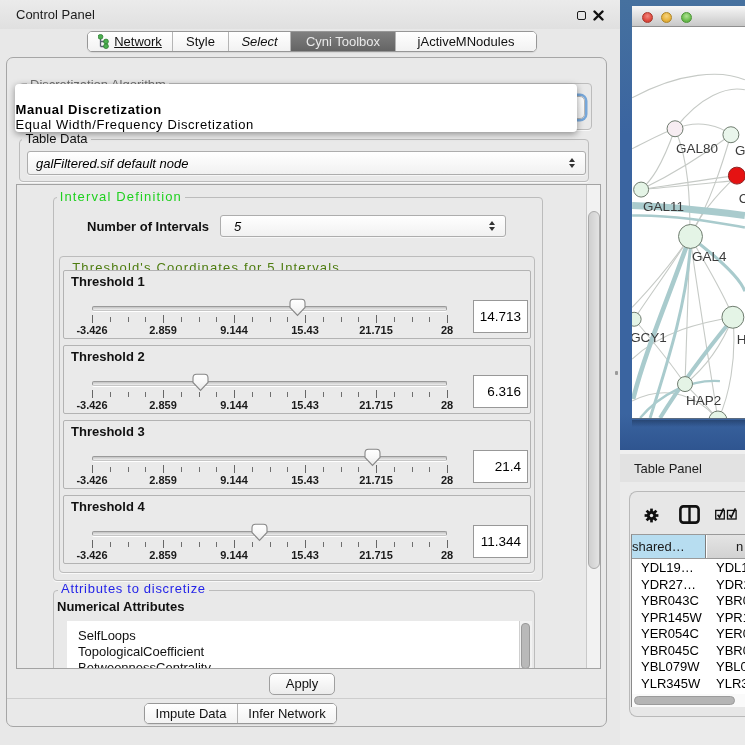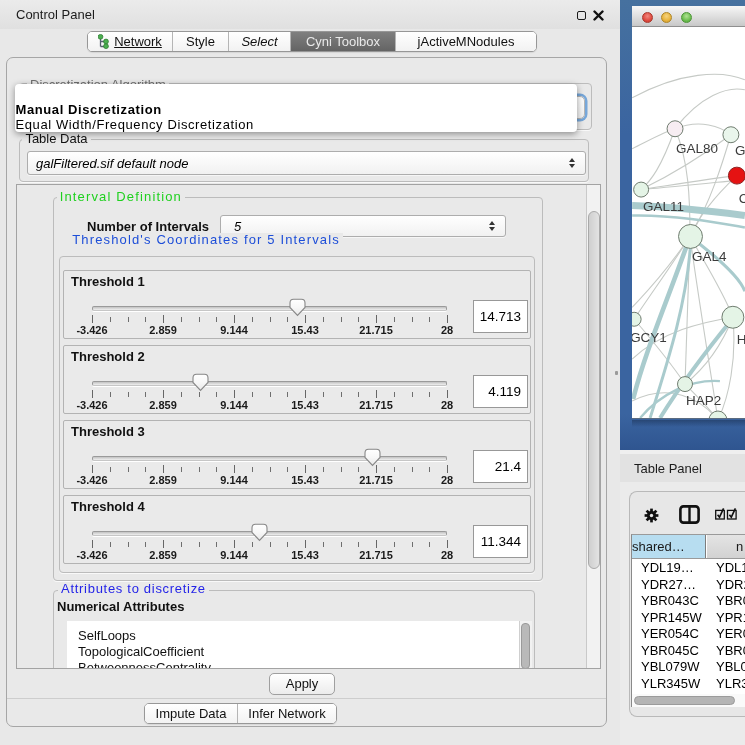--- a/index.html
+++ b/index.html
@@ -83,21 +83,21 @@
     <div class="row" style="left:70px;top:34px;font-weight:bold;">Number of Intervals</div>
     <div class="combo" style="left:203px;top:30px;width:286px;height:22px;">
       <div class="txt" style="left:13px;">5</div>
       <div class="arrs" style="right:9px;">
           <i class="up"></i>
           <i class="dn"></i>
         </div>
     </div>
 
     <div class="grp" style="left:42px;top:71px;width:476px;height:317px;"></div>
-    <div class="grplbl" style="left:52.2px;top:48px;color:#1d4ed8;letter-spacing:1.15px;">Threshold's Coordinates for 5 Intervals</div>
+    <div class="grplbl" style="left:52.2px;top:76px;color:#4d7c0f;letter-spacing:1.15px;">Threshold's Coordinates for 5 Intervals</div>
 
     <div class="tbox" style="top:84.5px;height:69px;">
   <div class="tlbl">Threshold 1</div>
   <div class="track"></div>
   <div class="ticks">
           <i style="position:absolute;left:0.0px;top:0;width:1px;height:8px;background:#666;"></i>
           <i style="position:absolute;left:17.8px;top:2px;width:1px;height:5px;background:#6e6e6e;"></i>
           <i style="position:absolute;left:35.5px;top:2px;width:1px;height:5px;background:#6e6e6e;"></i>
           <i style="position:absolute;left:53.2px;top:2px;width:1px;height:5px;background:#6e6e6e;"></i>
           <i style="position:absolute;left:71.0px;top:0;width:1px;height:8px;background:#666;"></i>
@@ -171,21 +171,21 @@
   <svg class="thumb" style="left:128px;" width="17" height="19" viewBox="0 0 17 19">
     <path d="M1,5 Q1,1.2 4.5,1.2 L12.5,1.2 Q16,1.2 16,5 L16,9.5 L8.5,17.5 L1,9.5 Z" fill="url(#tg1)" stroke="#878787" stroke-width="1.1"></path>
     <defs>
             <linearGradient id="tg1" x1="0" y1="0" x2="0" y2="1">
       <stop offset="0" stop-color="#ffffff"></stop>
               <stop offset="0.5" stop-color="#f7f7f7"></stop>
               <stop offset="1" stop-color="#e8e8e8"></stop>
     </linearGradient>
           </defs>
   </svg>
-  <div class="vbox">4.119</div>
+  <div class="vbox">6.316</div>
 </div>
 <div class="tbox" style="top:234.5px;height:69px;">
   <div class="tlbl">Threshold 3</div>
   <div class="track"></div>
   <div class="ticks">
           <i style="position:absolute;left:0.0px;top:0;width:1px;height:8px;background:#666;"></i>
           <i style="position:absolute;left:17.8px;top:2px;width:1px;height:5px;background:#6e6e6e;"></i>
           <i style="position:absolute;left:35.5px;top:2px;width:1px;height:5px;background:#6e6e6e;"></i>
           <i style="position:absolute;left:53.2px;top:2px;width:1px;height:5px;background:#6e6e6e;"></i>
           <i style="position:absolute;left:71.0px;top:0;width:1px;height:8px;background:#666;"></i>

